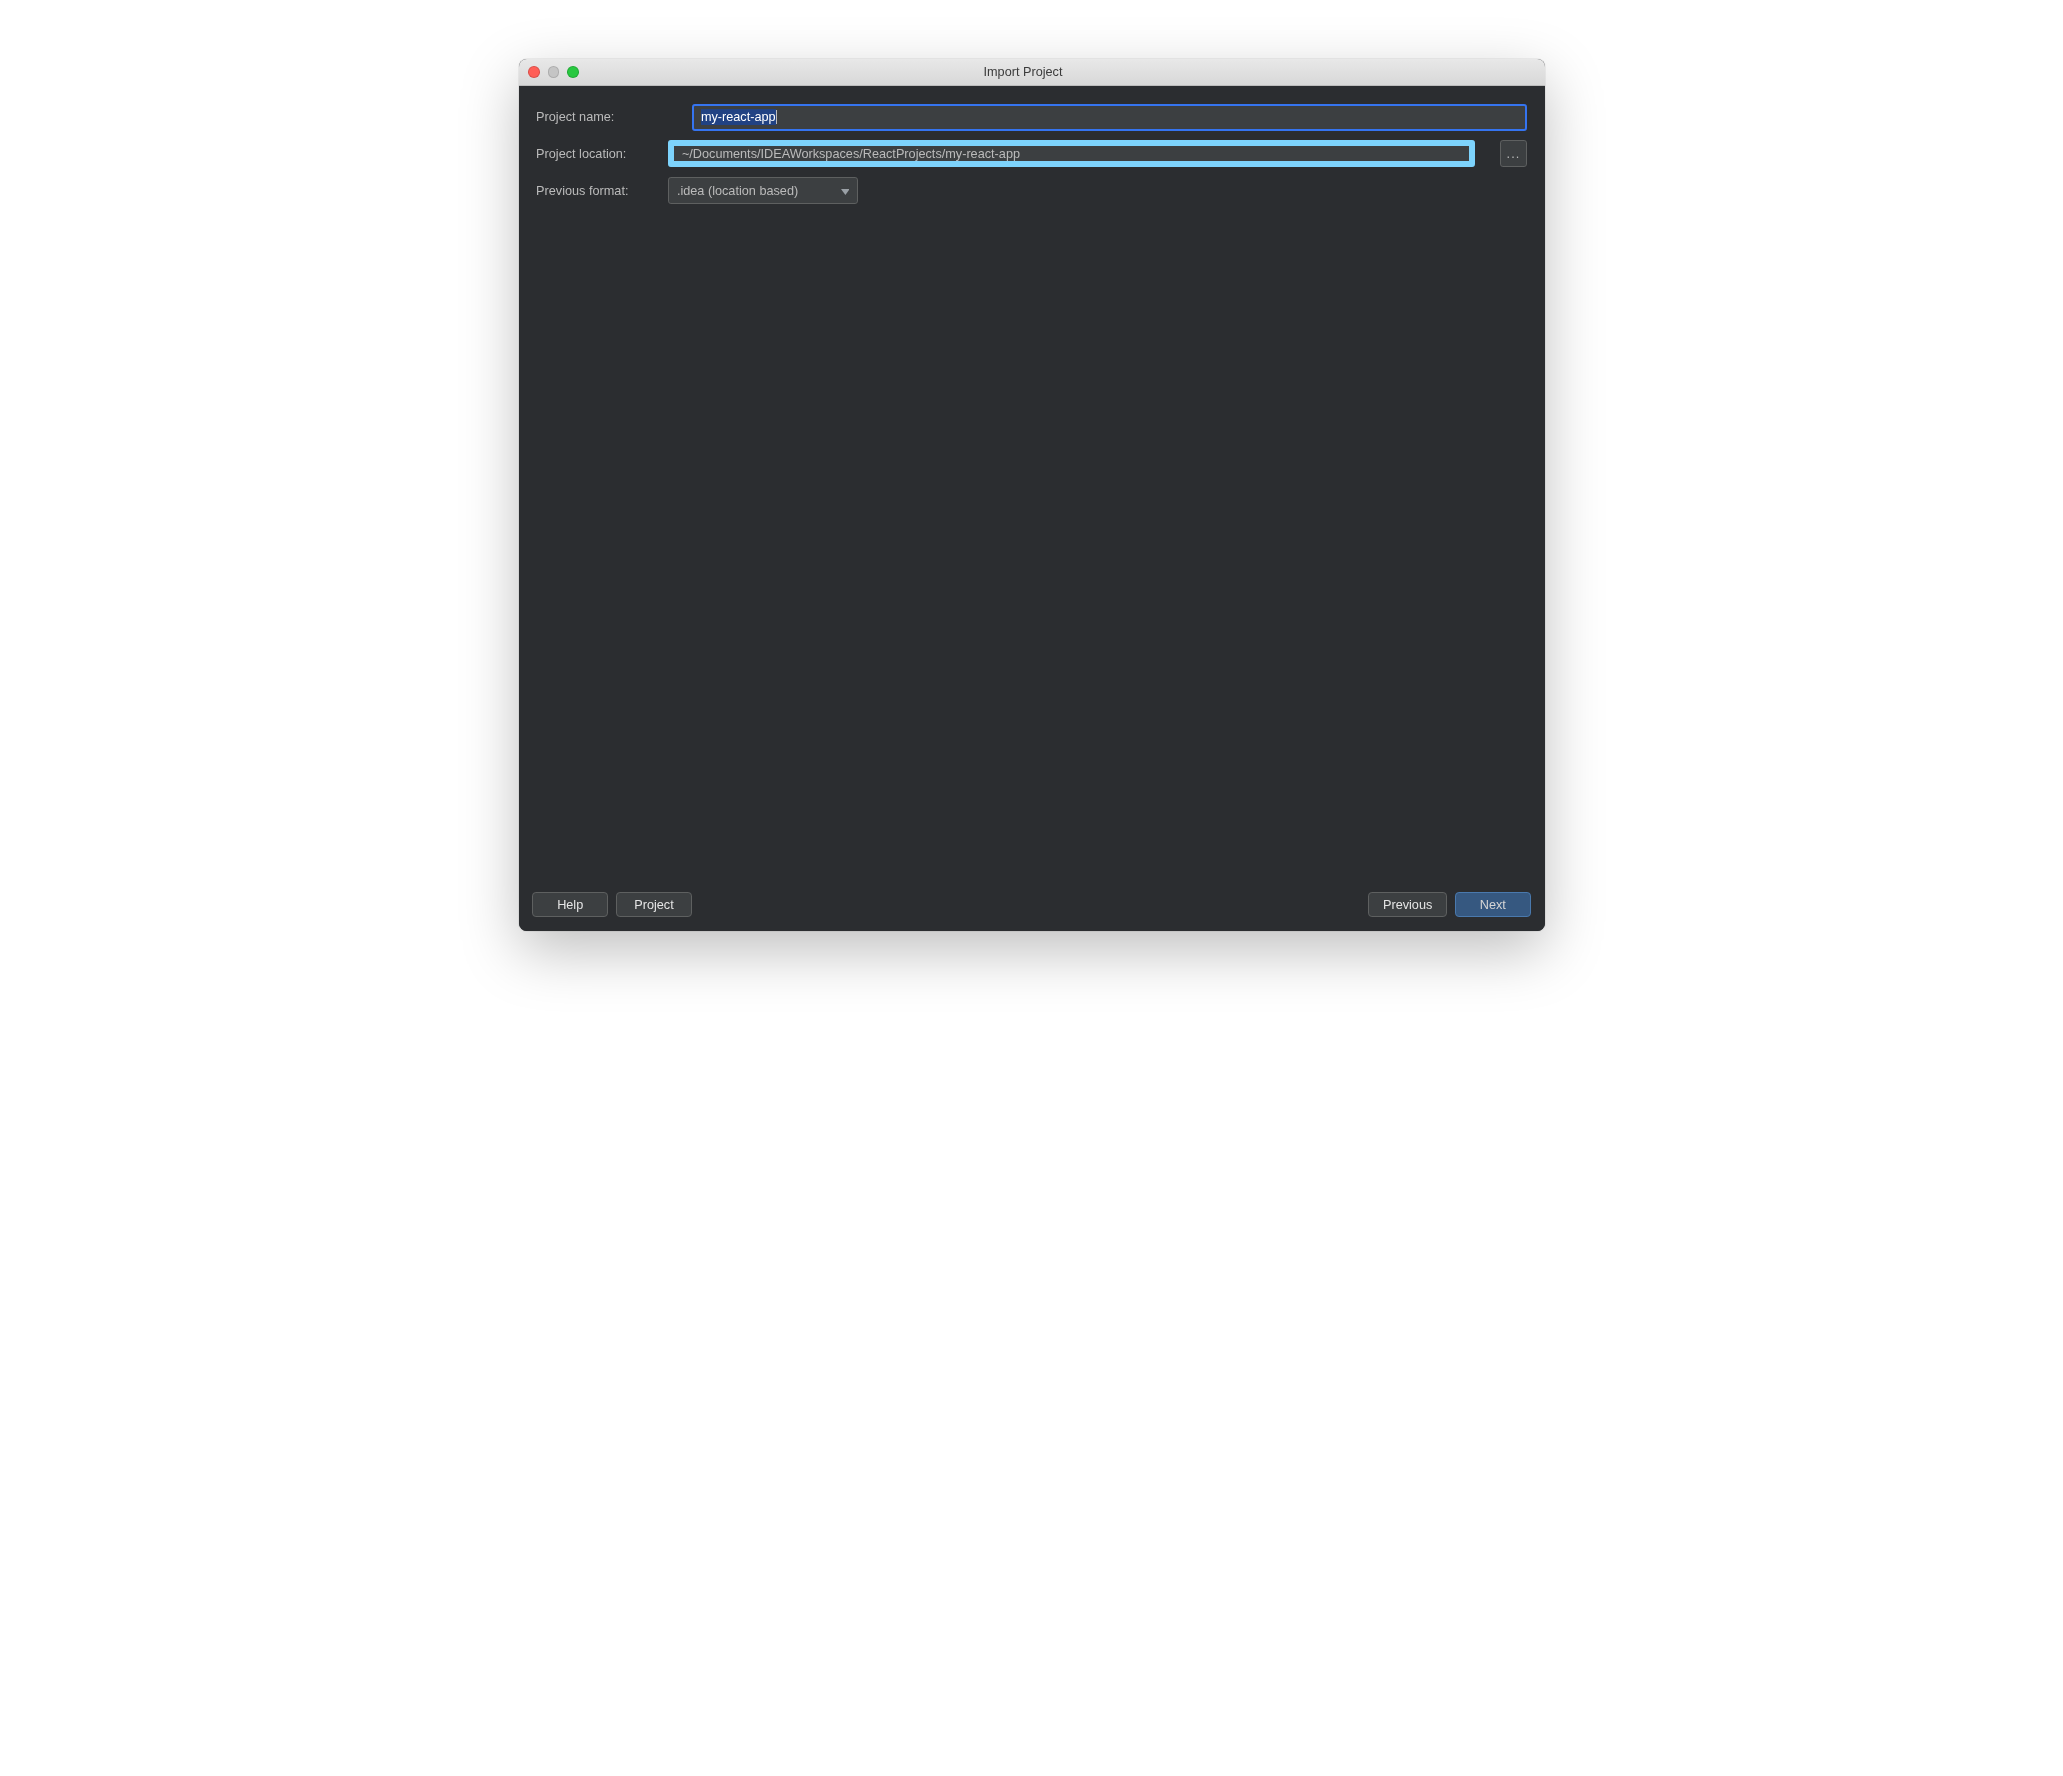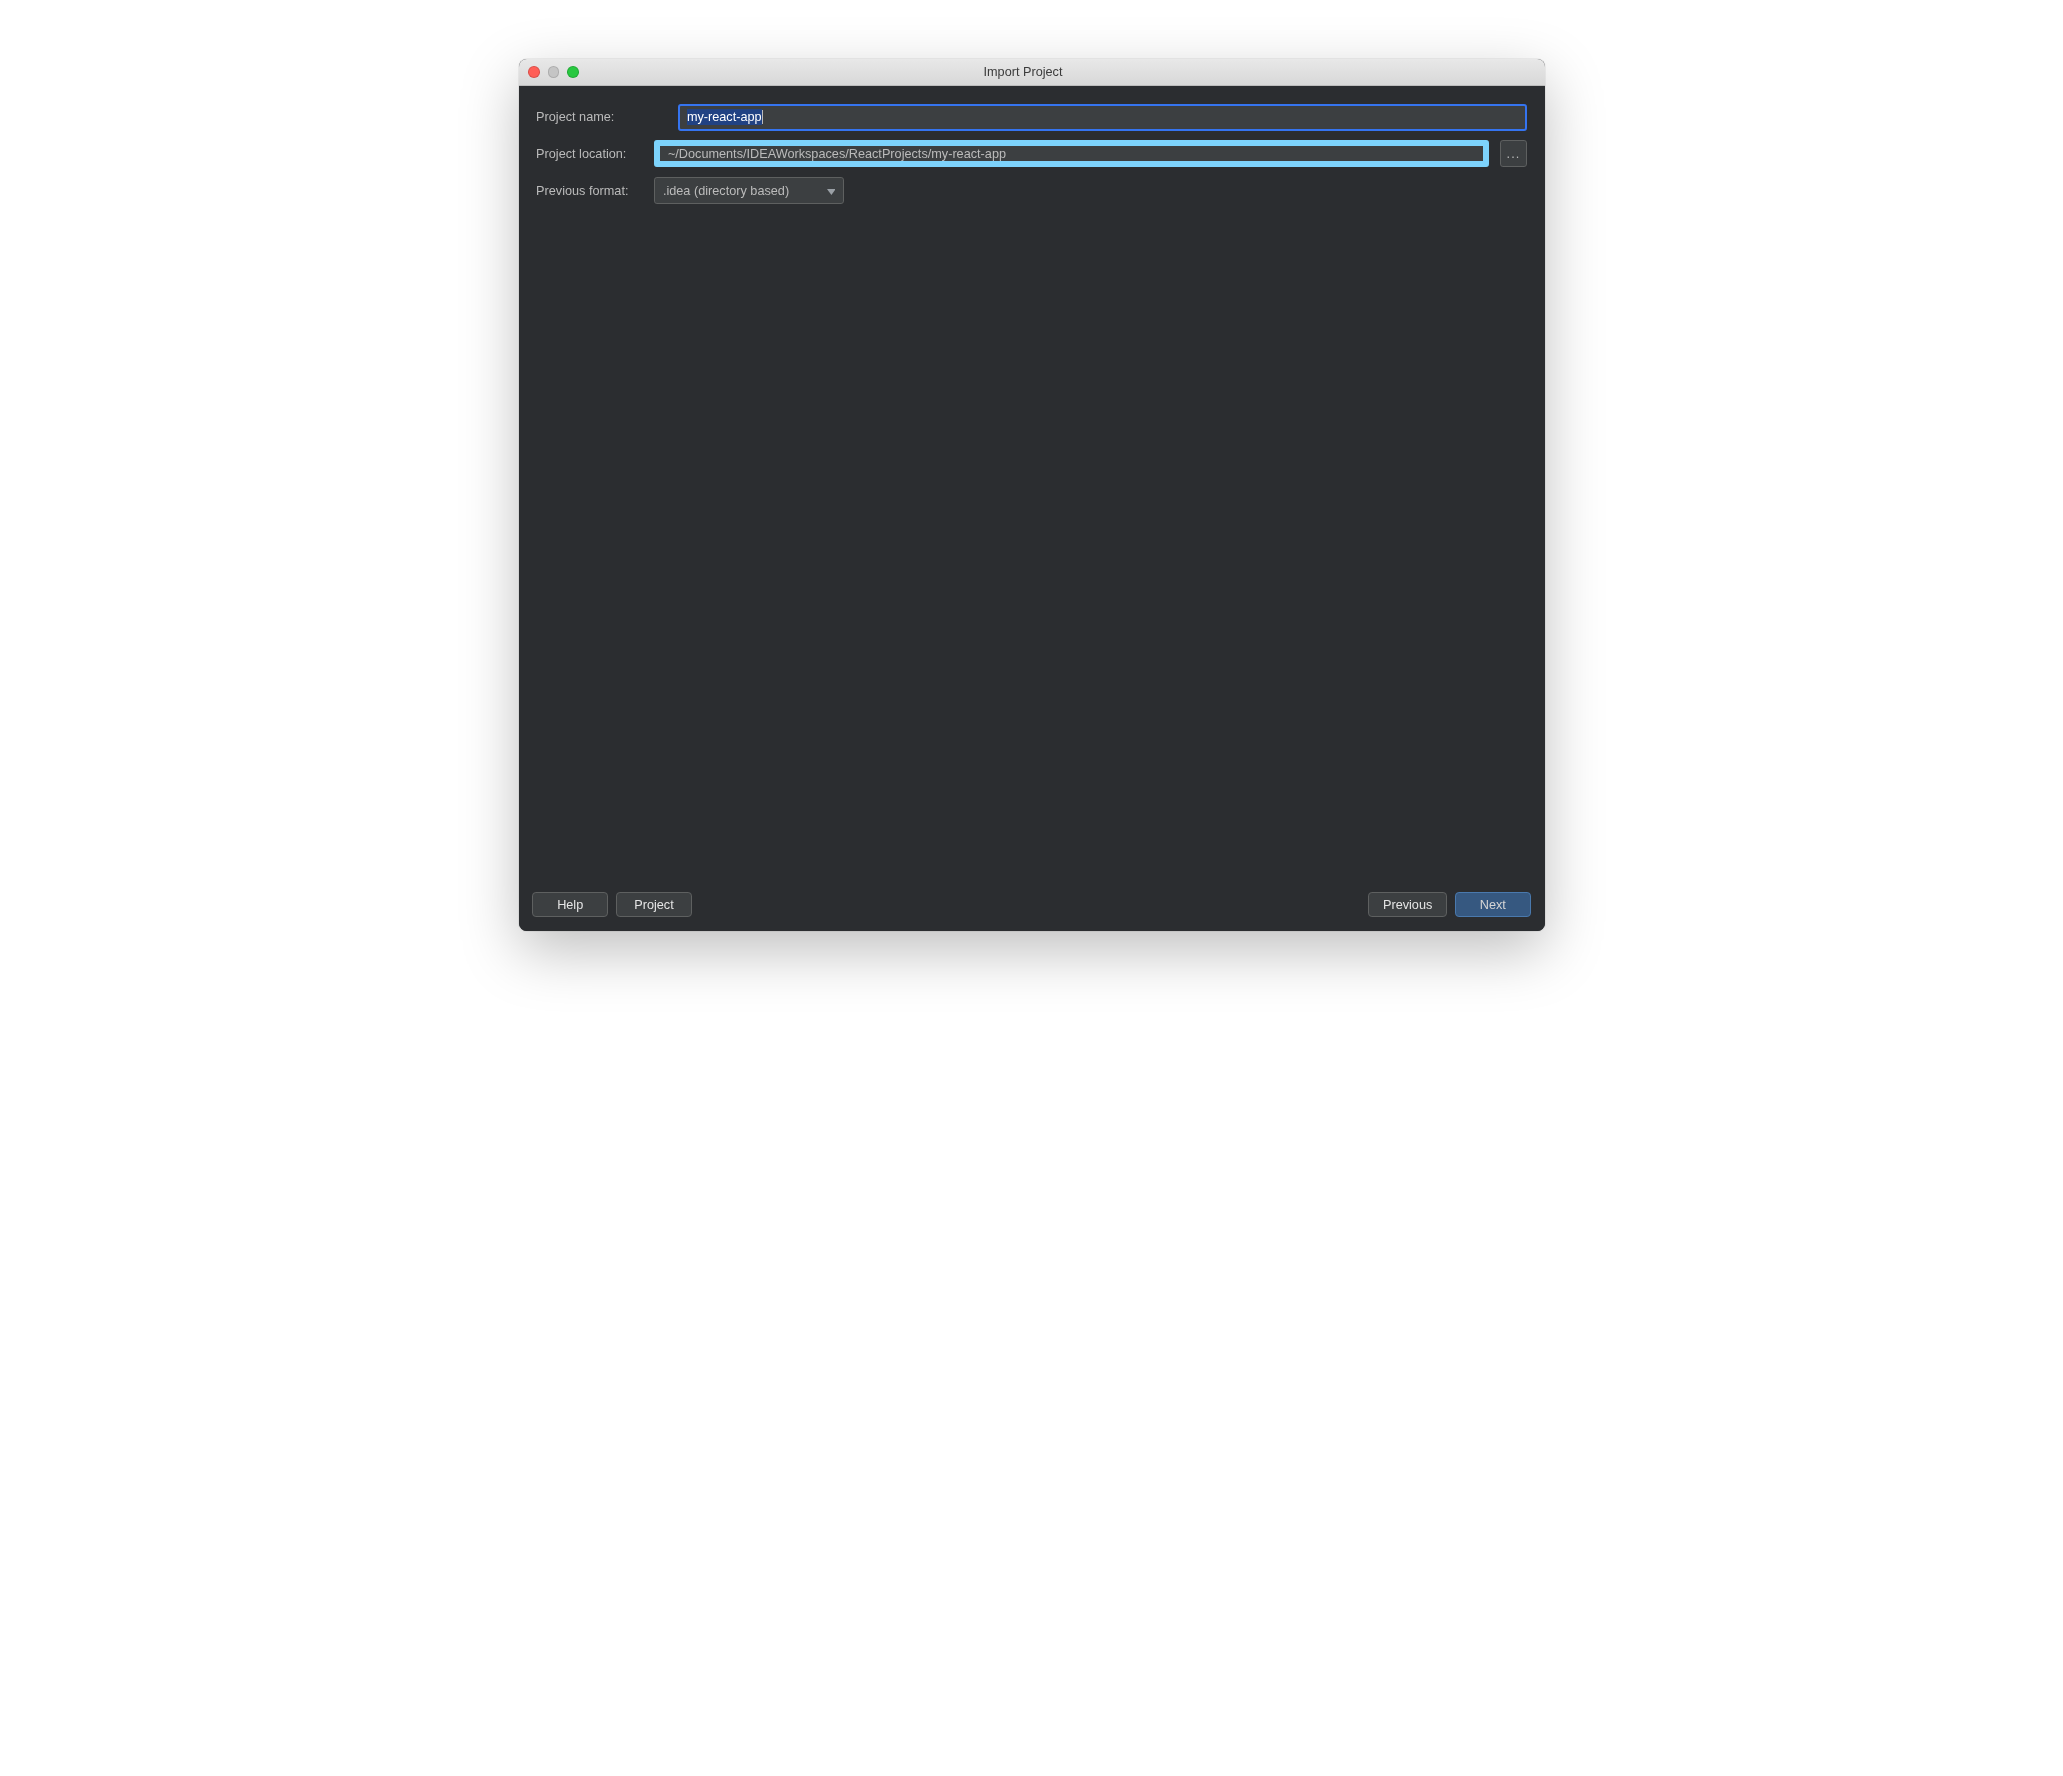--- a/index.html
+++ b/index.html
@@ -63,21 +63,21 @@
       padding: 9.8px 9.8px 9.8px 9.8px;
     }
     .form-area {
       padding: 7.8px 7.8px 0 7.8px;
       flex: 1;
     }
     .form-row {
       display: flex;
       align-items: center;
       margin-bottom: 9.8px;
-      gap: 11px;
+      gap: 25px;
     }
     .form-label {
       width: 107px;
       font-size: 12.7px;
       color: #bbbbbb;
       flex-shrink: 0;
     }
     .text-input {
       flex: 1;
       height: 27px;
@@ -199,21 +199,21 @@
       <div class="form-row">
         <div class="form-label">Project location:</div>
         <input class="text-input" type="text" value="~/Documents/IDEAWorkspaces/ReactProjects/my-react-app" style="">
         <div class="browse-button">...</div>
       </div>
 
       <div class="form-row">
         <div class="form-label">Previous format:</div>
         <div class="select-wrap">
           <div class="select">
-            <span>.idea (directory based)</span>
+            <span>.idea (location based)</span>
             <span class="chevron">
               <svg class="chev" viewBox="0 0 9 6">
                   <polygon points="0,0 9,0 4.5,6"></polygon>
                 </svg>
             </span>
           </div>
         </div>
       </div>
 
     </div>

